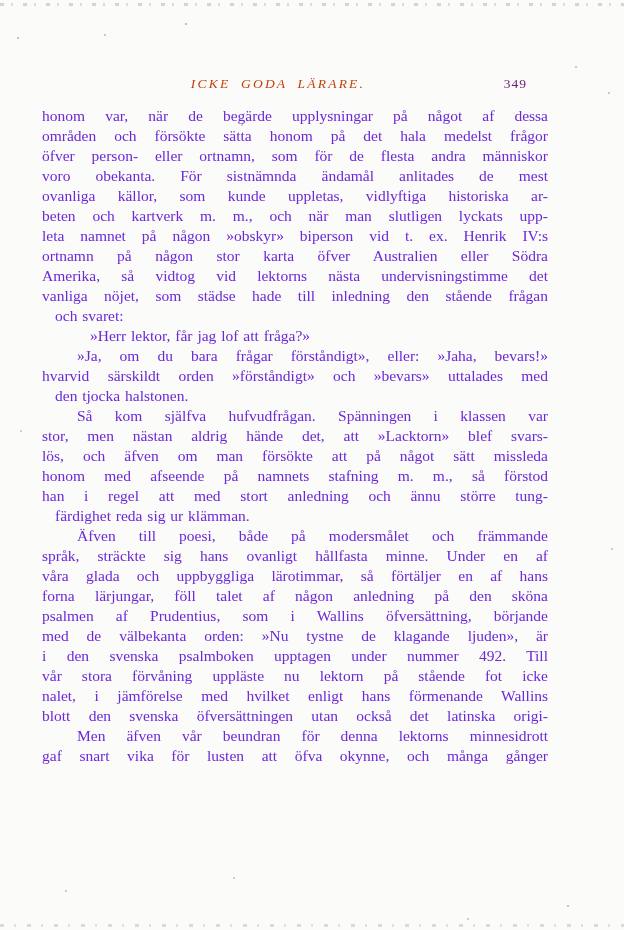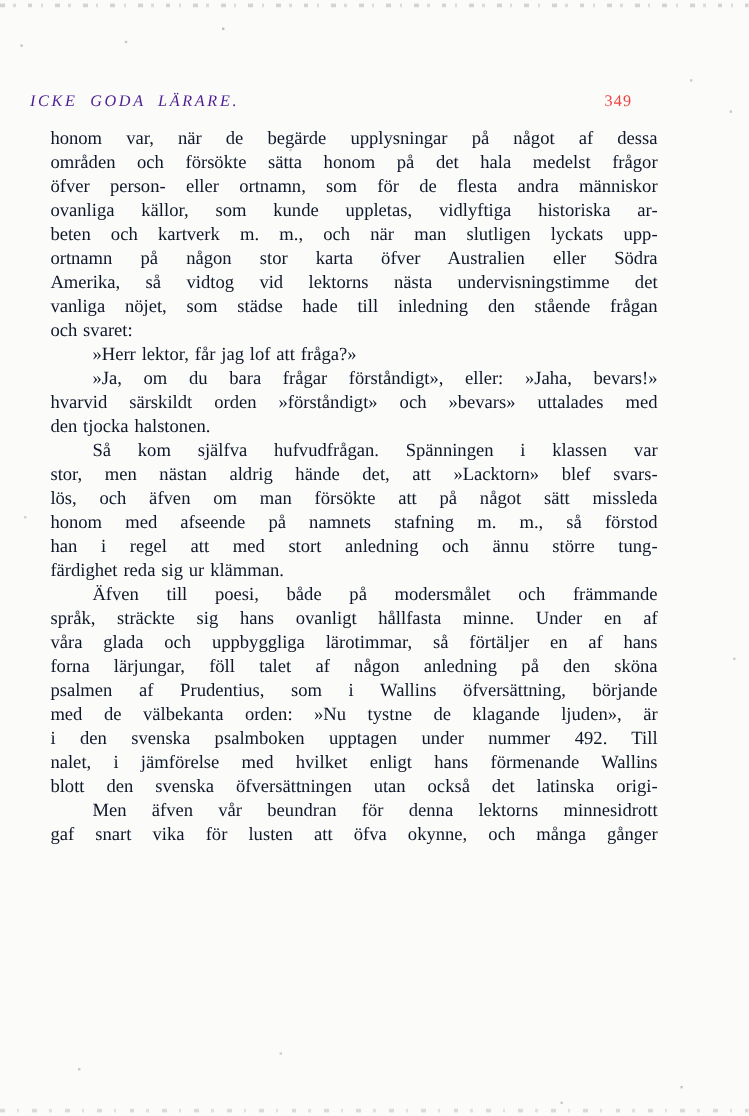--- a/index.html
+++ b/index.html
@@ -65,35 +65,36 @@
     left: 42px;
     top: 76px;
     width: 506px;
     height: 18px;
   }
   .head-title {
     position: absolute;
     left: 0;
     right: 0;
     top: 0;
+    text-align: center;
     transform: translateX(-17px);
     font-style: italic;
     font-size: 13.5px;
     letter-spacing: 2.2px;
     word-spacing: 5px;
-    color: #4c1d95;
+    color: #c2410c;
     white-space: nowrap;
   }
   .page-num {
     position: absolute;
     right: 21px;
     top: 0;
     font-size: 13.5px;
     letter-spacing: 1px;
-    color: #ef4444;
+    color: #701a75;
   }
   .text-column {
     position: absolute;
     left: 42px;
     top: 106px;
     width: 506px;
     font-size: 15.5px;
     line-height: 20px;
     color: #1e1b17;
   }
@@ -103,41 +104,44 @@
     text-align-last: justify;
     -moz-text-align-last: justify;
     word-spacing: 1px;
   }
   .line.indent {
     padding-left: 35px;
   }
   .line.end {
     text-align: left;
     text-align-last: left;
+    margin-left: 13px;
     -moz-text-align-last: left;
   }
 </style>
 </head>
 <body>
 
 <div class="page" style="background: rgb(251, 251, 249);">
   <div class="noise noise-top"></div>
   <div class="specks"></div>
 
   <div class="running-head">
     <div class="head-title">ICKE GODA LÄRARE.</div>
     <div class="page-num">349</div>
   </div>
 
-  <div class="text-column" style="color: #0f172a;">
+  <div class="text-column" style="color: #6d28d9;">
       <div class="line">honom var, när de begärde upplysningar på något af dessa</div>
       <div class="line">områden och försökte sätta honom på det hala medelst frågor</div>
       <div class="line">öfver person- eller ortnamn, som för de flesta andra människor</div>
+      <div class="line">voro obekanta. För sistnämnda ändamål anlitades de mest</div>
       <div class="line">ovanliga källor, som kunde uppletas, vidlyftiga historiska ar-</div>
       <div class="line">beten och kartverk m. m., och när man slutligen lyckats upp-</div>
+      <div class="line">leta namnet på någon »obskyr» biperson vid t. ex. Henrik IV:s</div>
       <div class="line">ortnamn på någon stor karta öfver Australien eller Södra</div>
       <div class="line">Amerika, så vidtog vid lektorns nästa undervisningstimme det</div>
       <div class="line">vanliga nöjet, som städse hade till inledning den stående frågan</div>
       <div class="line end">och svaret:</div>
       <div class="line indent end">»Herr lektor, får jag lof att fråga?»</div>
       <div class="line indent">»Ja, om du bara frågar förståndigt», eller: »Jaha, bevars!»</div>
       <div class="line">hvarvid särskildt orden »förståndigt» och »bevars» uttalades med</div>
       <div class="line end">den tjocka halstonen.</div>
       <div class="line indent">Så kom själfva hufvudfrågan. Spänningen i klassen var</div>
       <div class="line">stor, men nästan aldrig hände det, att »Lacktorn» blef svars-</div>
@@ -145,20 +149,21 @@
       <div class="line">honom med afseende på namnets stafning m. m., så förstod</div>
       <div class="line">han i regel att med stort anledning och ännu större tung-</div>
       <div class="line end">färdighet reda sig ur klämman.</div>
       <div class="line indent">Äfven till poesi, både på modersmålet och främmande</div>
       <div class="line">språk, sträckte sig hans ovanligt hållfasta minne. Under en af</div>
       <div class="line">våra glada och uppbyggliga lärotimmar, så förtäljer en af hans</div>
       <div class="line">forna lärjungar, föll talet af någon anledning på den sköna</div>
       <div class="line">psalmen af Prudentius, som i Wallins öfversättning, börjande</div>
       <div class="line">med de välbekanta orden: »Nu tystne de klagande ljuden», är</div>
       <div class="line">i den svenska psalmboken upptagen under nummer 492. Till</div>
+      <div class="line">vår stora förvåning uppläste nu lektorn på stående fot icke</div>
       <div class="line">nalet, i jämförelse med hvilket enligt hans förmenande Wallins</div>
       <div class="line">blott den svenska öfversättningen utan också det latinska origi-</div>
       <div class="line indent">Men äfven vår beundran för denna lektorns minnesidrott</div>
       <div class="line">gaf snart vika för lusten att öfva okynne, och många gånger</div>
     </div>
 
   <div class="noise noise-bottom"></div>
 </div>
 
 </body></html>

